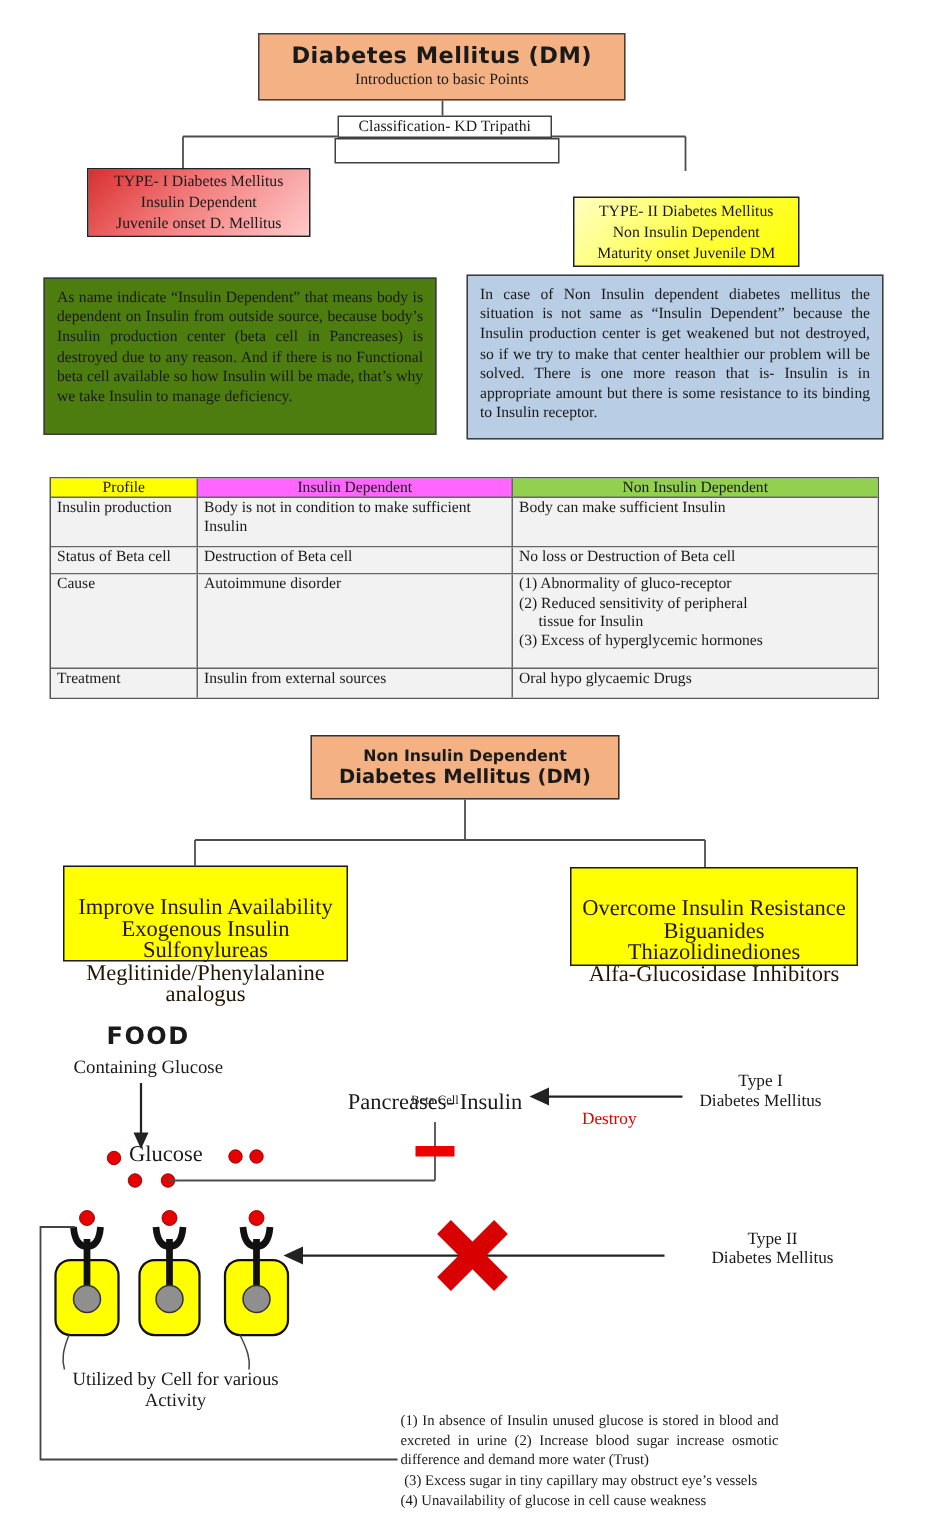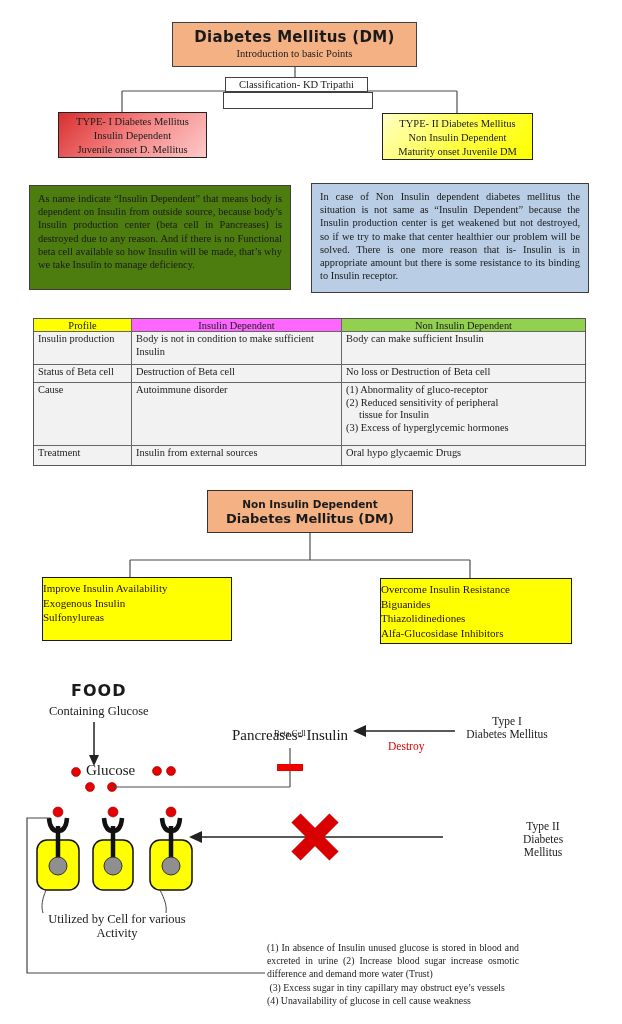--- a/index.html
+++ b/index.html
@@ -21,21 +21,21 @@
   #class-box1{left:225px;top:77px;width:143px;height:15px;border:1px solid #404040;
               background:#fff;font-size:10.5px;line-height:13px;z-index:3;}
   #class-box2{left:223px;top:92px;width:150px;height:17px;border:1px solid #404040;
               background:#fff;z-index:2;}
 
   
   .type-box{border:1px solid #222;display:flex;flex-direction:column;justify-content:flex-end;
             font-size:10.5px;line-height:14px;}
   #type1-box{left:58px;top:112px;width:149px;height:46px;
              background:linear-gradient(135deg,#d92f2f 0%,#f37d7d 45%,#ffc9c9 100%);}
-  #type2-box{left:382px;top:113px;width:151px;height:47px;
+  #type2-box{left:382px;top:131px;width:151px;height:47px;
              background:linear-gradient(135deg,#ffffc4 0%,#ffff40 55%,#ffff00 100%);}
 
   
   .para{font-size:10.4px;line-height:13.2px;text-align:justify;padding:6px 8px;
         border:1px solid #3d3d3d;}
   #para-green{left:29px;top:185px;width:262px;height:105px;background:#4d7c0f;}
   #para-blue{left:311px;top:183px;width:278px;height:110px;background:#b9cde4;}
 
   
   #dm-table{left:33px;top:318px;width:553px;border:1px solid #555;display:grid;
@@ -46,35 +46,35 @@
   #dm-table > div.last{border-bottom:none;}
   .th{text-align:center;height:13px;line-height:12px;padding:0 2px;}
   .r1{height:33px;} .r2{height:18px;} .r3{height:63px;} .r4{height:19px;}
 
   
   #niddm-box{left:207px;top:490px;width:206px;height:43px;background:#f4b183;
              border:1px solid #333;display:flex;flex-direction:column;justify-content:center;}
   #niddm-l1{font-weight:bold;font-size:10.5px;}
   #niddm-l2{font-weight:bold;font-size:13px;margin-top:1px;}
 
-  .yellow-box{background:#ffff00;border:1px solid #1a1a1a;font-size:11px;line-height:14.6px;
-              text-align:left;color:#231400;padding-top:3px;}
+  .yellow-box{background:#ffff00;border:1px solid #1a1a1a;font-size:15px;line-height:14.6px;
+              text-align:center;color:#231400;padding-top:20px;}
   #improve-box{left:42px;top:577px;width:190px;height:64px;}
   #overcome-box{left:380px;top:578px;width:192px;height:66px;}
 
   
   .cx{transform:translateX(-50%);}
   #food-label{left:71px;top:681px;font-weight:bold;font-size:16px;letter-spacing:1px;}
   #food-sub{left:49px;top:704px;font-size:12.5px;}
   #glucose-label{left:86px;top:762px;font-size:15px;}
   #betacell-label{left:290px;top:716px;font-size:8.5px;margin-top:12px;}
   #pancreas-label{left:290px;top:727px;font-size:15px;}
   #destroy-label{left:388px;top:740px;font-size:11.5px;color:#e00000;}
   #typeI-label{left:507px;top:715px;font-size:11.5px;line-height:13px;}
-  #typeII-label{left:515px;top:820px;font-size:11.5px;line-height:13px;margin-left:28px;}
+  #typeII-label{left:515px;top:820px;font-size:11.5px;line-height:13px;}
   #resist-label{left:322px;top:866px;font-size:11.5px;line-height:13.5px;color:#e00000;}
   #utilized-label{left:105px;top:913px;font-size:12.5px;line-height:13.5px;margin-left:12px;}
   #notes-text{left:267px;top:941px;width:252px;font-size:9.8px;line-height:13.2px;
               text-align:justify;}
 </style>
 </head>
 <body>
 
 <div id="page">
 
@@ -203,20 +203,21 @@
 
   <div id="niddm-box" class="abs ctr lvl2">
     <div id="niddm-l1" class="sans">Non Insulin Dependent</div>
     <div id="niddm-l2" class="sans">Diabetes Mellitus (DM)</div>
   </div>
 
   <div id="improve-box" class="abs yellow-box lvl2">
     <div>Improve Insulin Availability</div>
     <div>Exogenous Insulin</div>
     <div>Sulfonylureas</div>
+    <div>Meglitinide/Phenylalanine analogus</div>
   </div>
 
   <div id="overcome-box" class="abs yellow-box lvl2">
     <div>Overcome Insulin Resistance</div>
     <div>Biguanides</div>
     <div>Thiazolidinediones</div>
     <div>Alfa-Glucosidase Inhibitors</div>
   </div>
 
   <div id="food-label" class="abs sans lvl2">FOOD</div>

